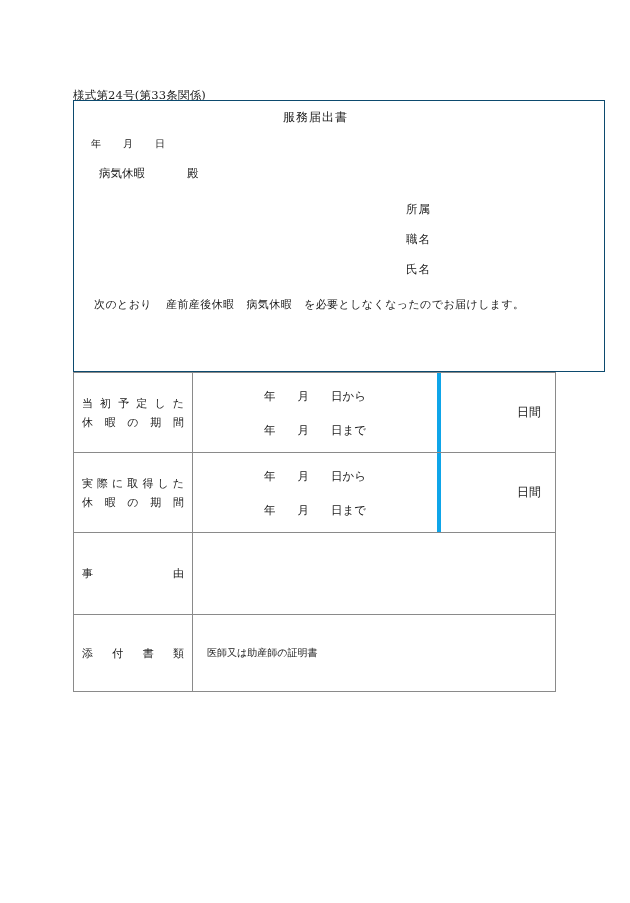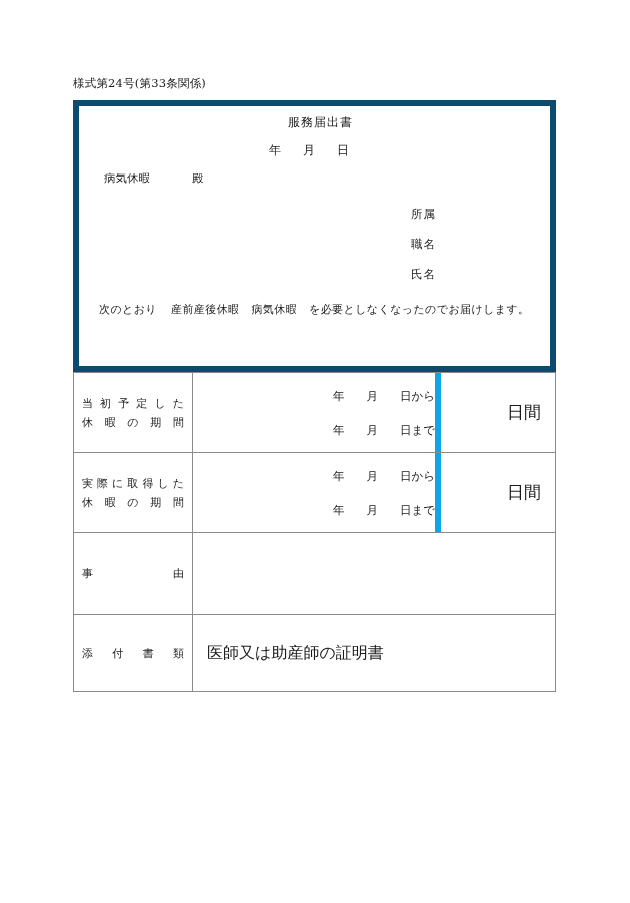--- a/index.html
+++ b/index.html
@@ -21,54 +21,54 @@
     left: 0; top: 0;
     width: 630px;
     height: 903px;
     background: #ffffff;
   }
 
   
   .form-no {
     position: absolute;
     left: 73px;
-    top: 76px;
+    top: 88px;
     font-size: 11.5px;
     letter-spacing: 0.2px;
     white-space: nowrap;
   }
 
   
   .upper-box {
     position: absolute;
     left: 73px;
     top: 100px;
-    width: 483px;
+    width: 532px;
     height: 272px;
-    border: 6px solid #0c4a6e;
+    border: 1px solid #0c4a6e;
     box-sizing: border-box;
   }
 
   .doc-title {
     position: absolute;
     left: 0;
     top: 8px;
     width: 483px;
     text-align: center;
     font-size: 12px;
     letter-spacing: 1px;
   }
 
   .date-line {
     position: absolute;
-    left: 0;
+    left: 17px;
     top: 36px;
     width: 460px;
-    text-align: center;
-    font-size: 12px;
+    text-align: left;
+    font-size: 10px;
   }
   .date-line .sp { display: inline-block; width: 22px; }
 
   .recipient {
     position: absolute;
     left: 25px;
     top: 65px;
     font-size: 11.5px;
   }
   .recipient .gap { display: inline-block; width: 42px; }
@@ -131,51 +131,51 @@
   }
   .label-text .ln {
     display: flex;
     justify-content: space-between;
     width: 100%;
   }
 
   .cell-dates {
     width: 248px;
     box-sizing: border-box;
-    border-right: 6px solid #0ea5e9;
+    border-right: 4px solid #0ea5e9;
     display: flex;
     flex-direction: column;
     justify-content: center;
-    align-items: flex-end;
+    align-items: center;
     padding: 10px 0;
   }
   .date-row {
     font-size: 11.5px;
     line-height: 34px;
     white-space: nowrap;
   }
   .date-row .sp { display: inline-block; width: 22px; }
 
   .cell-days {
     flex: 1;
     box-sizing: border-box;
     display: flex;
     align-items: center;
     justify-content: flex-end;
     padding-right: 14px;
-    font-size: 17px;
+    font-size: 12px;
   }
 
   .cell-wide {
     flex: 1;
     box-sizing: border-box;
     display: flex;
     align-items: center;
     padding-left: 14px;
-    font-size: 16px;
+    font-size: 10px;
   }
 
   .h-period { height: 80px; }
   .h-reason { height: 82px; }
   .h-attach { height: 76px; }
 
   
   .footer-note {
     position: absolute;
     left: 73px;

